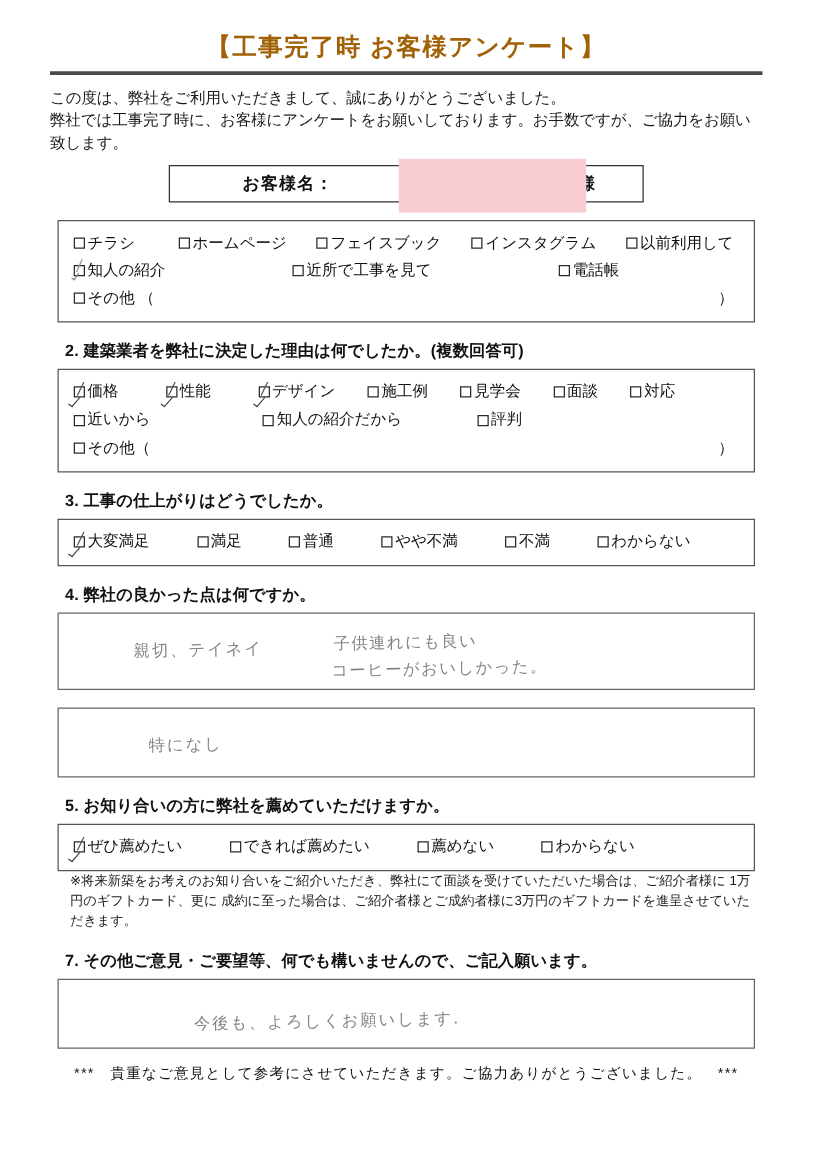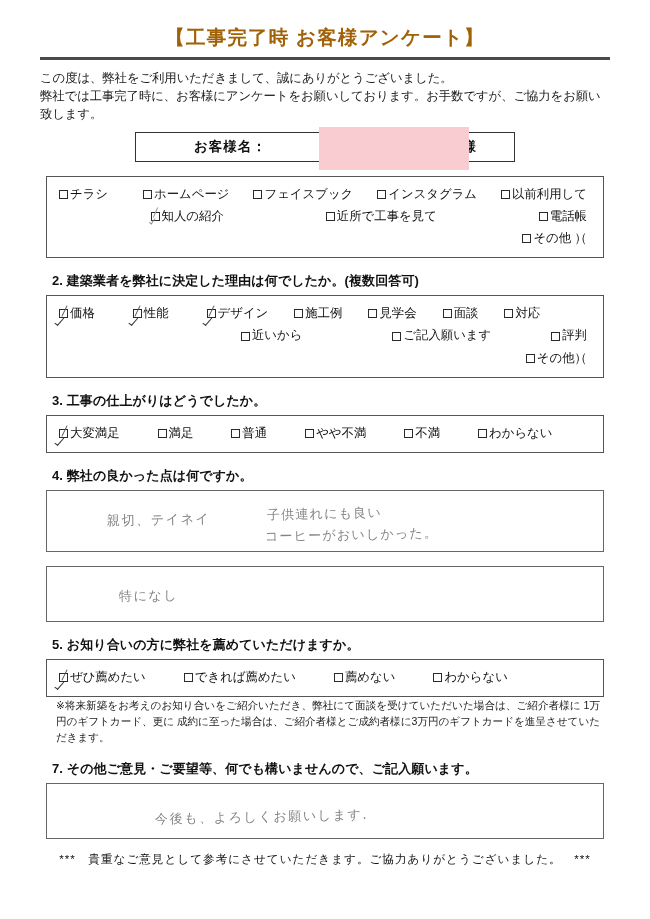--- a/index.html
+++ b/index.html
@@ -105,21 +105,21 @@
     position: relative;
   }
 
   .opt-row {
     display: flex;
     align-items: flex-start;
     font-size: 12.4px;
     line-height: 1.55;
     white-space: nowrap;
   }
-  .opt-row + .opt-row { margin-top: 3px; justify-content: flex-end; }
+  .opt-row + .opt-row { margin-top: 3px; }
 
   .opt {
     display: inline-flex;
     align-items: center;
     position: relative;
     margin-right: 4px;
   }
   .cb {
     display: inline-block;
     width: 9px;
@@ -348,21 +348,21 @@
       </div>
       <div class="opt-row">
         <span class="opt">
             <span class="cb"></span>
             <span>近いから</span>
           </span>
         <span class="spacer-lg"></span>
           <span class="spacer-sm"></span>
         <span class="opt">
             <span class="cb"></span>
-            <span>ご記入願います</span>
+            <span>知人の紹介だから</span>
           </span>
         <span class="spacer-md"></span>
           <span class="spacer-sm"></span>
         <span class="opt">
             <span class="cb"></span>
             <span>評判</span>
           </span>
       </div>
       <div class="opt-row">
         <span class="opt">

